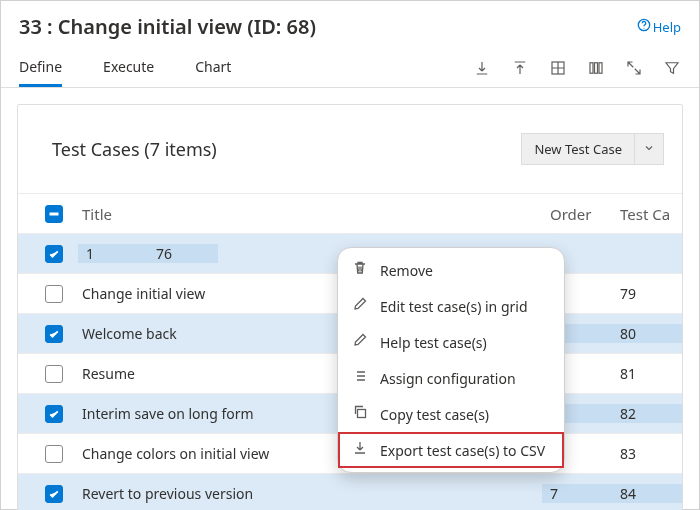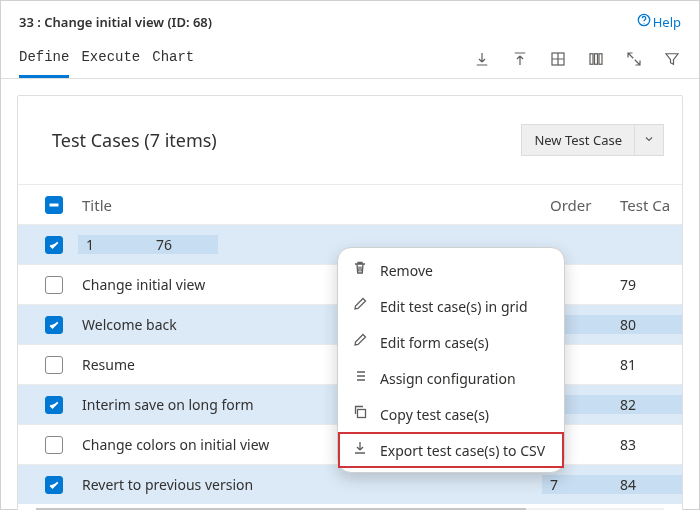--- a/index.html
+++ b/index.html
@@ -14,21 +14,21 @@
     overflow: hidden;
   }
   .wrap { border: 1px solid #d0d0d0; width: 700px; height: 510px; position: relative; }
 
   .header {
     display: flex;
     align-items: center;
     padding: 12px 18px 8px 18px;
   }
   .header h1 {
-    font-size: 13px;
+    font-size: 20px;
     font-weight: 600;
     margin: 0;
     flex: 1;
   }
   .help-link {
     display: flex;
     align-items: center;
     gap: 2px;
     color: #0078d4;
     font-size: 13px;
@@ -37,21 +37,21 @@
   .help-link svg { width: 14px; height: 14px; }
 
   .tabbar {
     display: flex;
     align-items: center;
     border-bottom: 1px solid #e1dfdd;
     padding: 0 18px;
     gap: 22px;
     height: 40px;
   }
-  .tabs { display: flex; gap: 12px; height: 100%; font-family: Liberation Mono, monospace; }
+  .tabs { display: flex; gap: 41px; height: 100%; }
   .tab {
     display: flex;
     align-items: center;
     height: 100%;
     font-size: 14px;
     color: #323130;
     cursor: pointer;
     border-bottom: 3px solid transparent;
   }
   .tab.active { border-bottom-color: #0078d4; font-weight: 400; }
@@ -337,21 +337,21 @@
       <div class="menu-item">
         <span><svg viewBox="0 0 16 16" stroke-width="1.3">
             <path d="M11 2.5l2.5 2.5L6 12.5l-3 .5.5-3L11 2.5z"></path>
           </svg></span>
         <span>Edit test case(s) in grid</span>
       </div>
       <div class="menu-item">
         <span><svg viewBox="0 0 16 16" stroke-width="1.3">
             <path d="M11 2.5l2.5 2.5L6 12.5l-3 .5.5-3L11 2.5z"></path>
           </svg></span>
-        <span>Edit form case(s)</span>
+        <span>Help test case(s)</span>
       </div>
       <div class="menu-item">
         <span><svg viewBox="0 0 16 16" stroke-width="1.3">
             <path d="M5 4h8M5 8h8M5 12h8M3 4h0M3 8h0M3 12h0"></path>
           </svg></span>
         <span>Assign configuration</span>
       </div>
       <div class="menu-item">
         <span><svg viewBox="0 0 16 16" stroke-width="1.3">
             <rect x="5.5" y="5.5" width="8" height="8"></rect>

